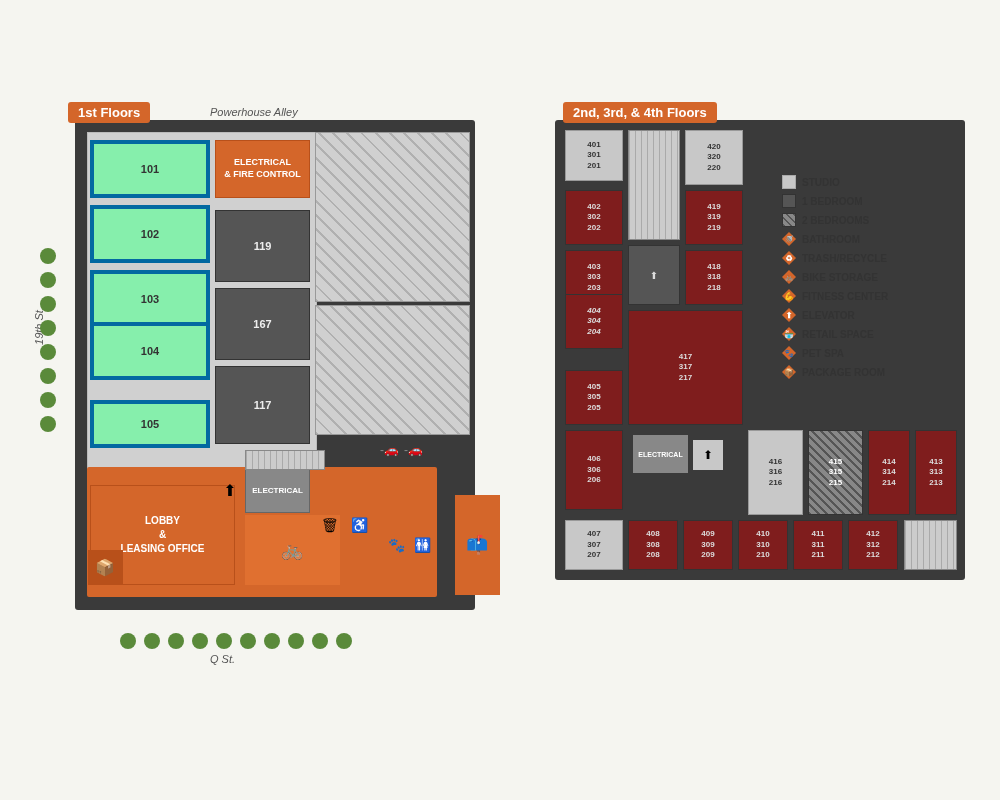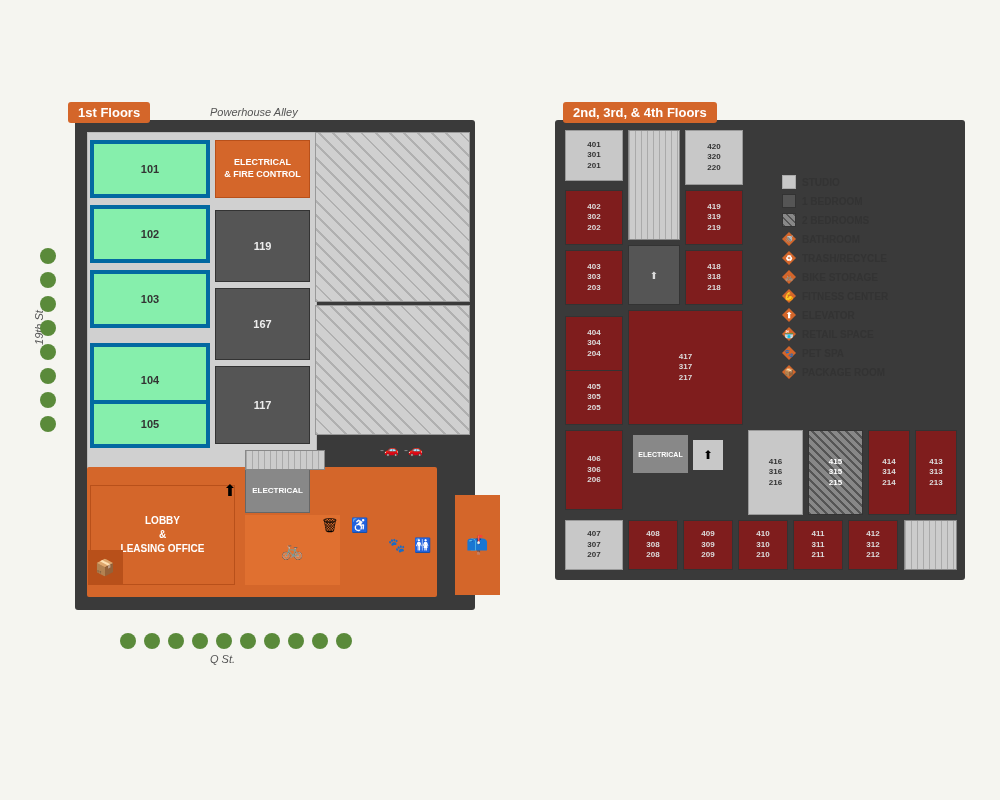--- a/index.html
+++ b/index.html
@@ -272,21 +272,21 @@
   </div>
 
   <div class="room" style="top:150px; left:30px; width:120px; height:58px;">
     <span>103</span>
   </div>
 
   <div class="room room-dark" style="top:168px; left:155px; width:95px; height:72px;">
     <span>167</span>
   </div>
 
-  <div class="room" style="top:223px; left:30px; width:120px; height:74px;">
+  <div class="room" style="top:202px; left:30px; width:120px; height:58px;">
     <span>104</span>
   </div>
 
   <div class="room room-dark" style="top:246px; left:155px; width:95px; height:78px;align-items:center;">
     <span>117</span>
   </div>
 
   <div class="room" style="top:280px; left:30px; width:120px; height:48px;">
     <span>105</span>
   </div>
@@ -347,21 +347,21 @@
     </div>
 
   <div class="unit unit-dark" style="top:70px; left:10px; width:58px; height:55px;">
       <span>402<br>302<br>202</span>
     </div>
 
   <div class="unit unit-dark" style="top:130px; left:10px; width:58px; height:55px;">
       <span>403<br>303<br>203</span>
     </div>
 
-  <div class="unit unit-dark" style="top:196px; left:10px; width:58px; height:55px;">
+  <div class="unit unit-dark" style="top:174px; left:10px; width:58px; height:55px;font-style:italic;">
       <span>404<br>304<br>204</span>
     </div>
 
   <div class="unit unit-dark" style="top:250px; left:10px; width:58px; height:55px;">
       <span>405<br>305<br>205</span>
     </div>
 
   <div class="unit unit-dark" style="top:310px; left:10px; width:58px; height:80px;">
       <span>406<br>306<br>206</span>
     </div>

